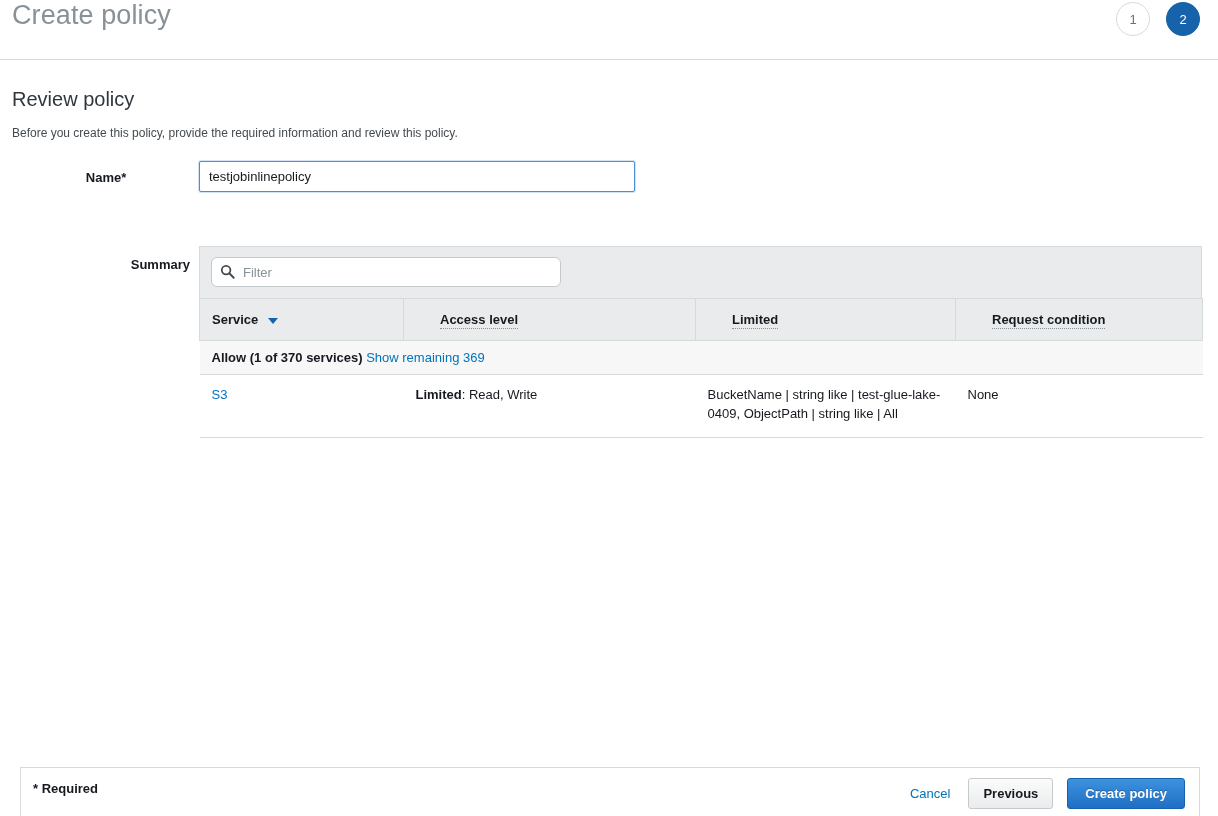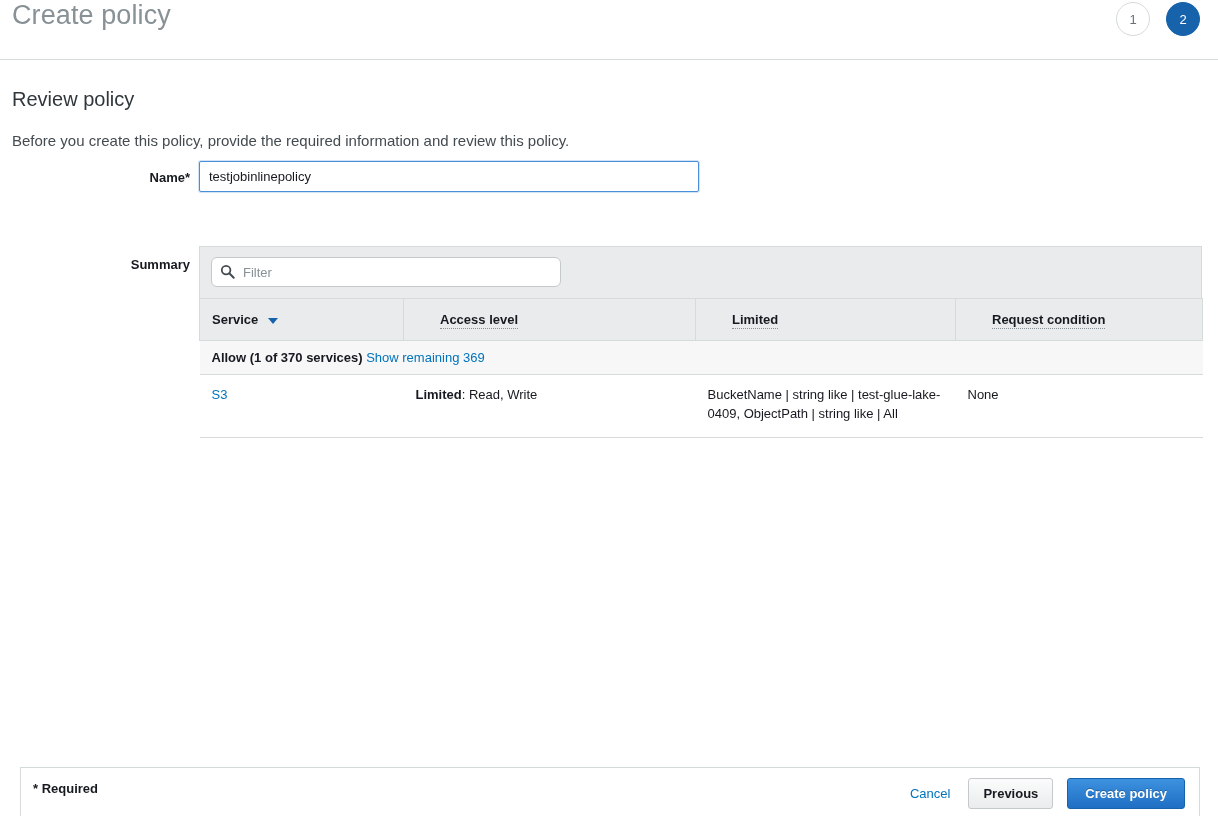--- a/index.html
+++ b/index.html
@@ -40,35 +40,35 @@
     font-weight: 400;
   }
 
   
   .section-title {
     position: absolute; left: 12px; top: 86px;
     font-size: 20px; font-weight: 400; color: #30373c;
     line-height: 26px;
   }
   .section-sub {
-    position: absolute; left: 12px; top: 132px;
-    font-size: 15px; color: #444b50; line-height: 17px;
+    position: absolute; left: 12px; top: 125px;
+    font-size: 12px; color: #444b50; line-height: 17px;
   }
 
   
   .form-label {
     position: absolute; font-size: 13px; font-weight: bold;
     color: #16191f; text-align: right; width: 180px;
   }
-  .label-name { left: 10px; top: 170px; }
+  .label-name { left: 16px; top: 170px; text-align: center; }
   .label-summary { left: 10px; top: 257px; }
 
   .name-input {
     position: absolute; left: 199px; top: 161px;
-    width: 500px; height: 31px;
+    width: 436px; height: 31px;
     border: 1px solid #4a90d9;
     border-radius: 2px;
     background: #fff;
     padding: 0 9px;
     font-size: 13px; color: #16191f;
     font-family: "Liberation Sans", sans-serif;
     outline: none;
     box-shadow: 0 0 0 1px rgba(74,144,217,0.25);
   }
   .name-hint {

